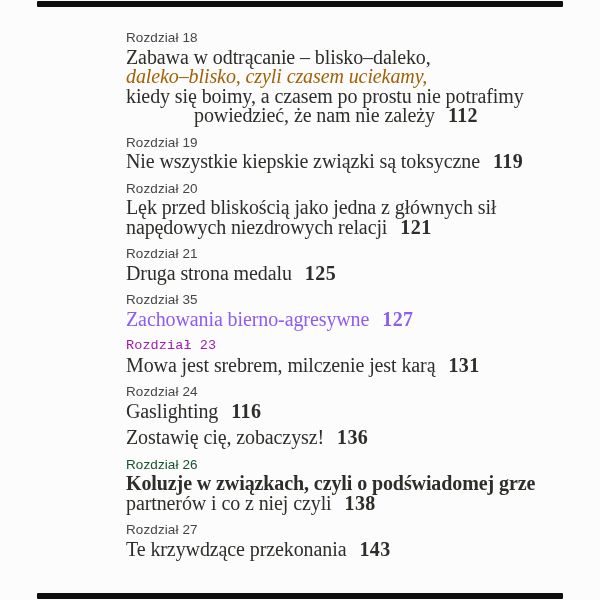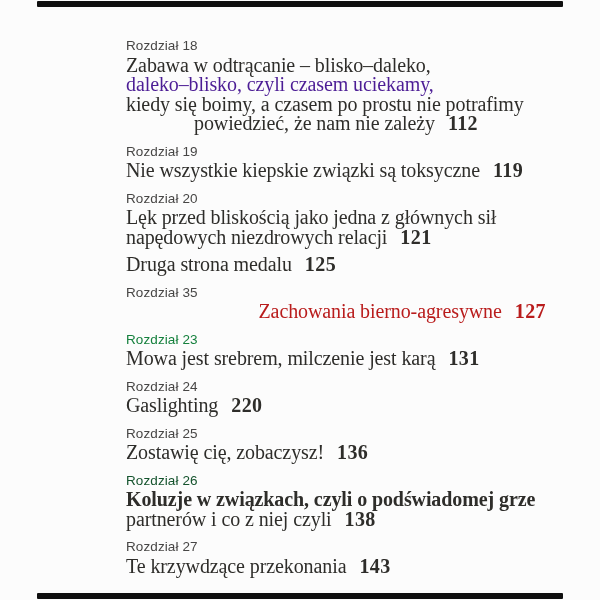--- a/index.html
+++ b/index.html
@@ -23,21 +23,21 @@
   }
   .edge-bar.top { top: 1px; }
   .edge-bar.bottom { bottom: 1px; }
   .toc {
     position: absolute;
     left: 126px;
     top: 28px;
     width: 420px;
   }
   .chapter {
-    margin: 8px 0 7px 0;
+    margin: 0 0 7px 0;
   }
   .chapter-heading {
     font-family: "Liberation Sans", sans-serif;
     font-size: 13.5px;
     line-height: 19.5px;
     letter-spacing: 0.1px;
   }
   .title-line {
     font-size: 20px;
     line-height: 19.5px;
@@ -54,21 +54,21 @@
 <body style="background: rgb(252, 252, 252);">
 
 <div class="page-root">
   <div class="edge-bar top" style="background: rgb(15, 15, 15);"></div>
 
   <main class="toc" id="toc">
     <section class="chapter">
       <div class="chapter-heading" style="color: rgb(71, 70, 69);">Rozdział 18</div>
       <div class="chapter-title">
           <div class="title-line" style="color: rgb(46, 45, 42);"><span>Zabawa w odtrącanie – blisko–daleko,</span></div>
-          <div class="title-line" style="color: #4c1d95;"><span>daleko–blisko, czyli czasem uciekamy,</span></div>
+          <div class="title-line" style="color: #a16207; font-style: italic;"><span>daleko–blisko, czyli czasem uciekamy,</span></div>
           <div class="title-line" style="color: rgb(46, 45, 42);"><span>kiedy się boimy, a czasem po prostu nie potrafimy</span></div>
           <div class="title-line" style="color: rgb(46, 45, 42); text-align: center;"><span>powiedzieć, że nam nie zależy</span><span class="page-num">112</span></div>
         </div>
     </section>
 
     <section class="chapter">
       <div class="chapter-heading" style="color: rgb(71, 70, 69);">Rozdział 19</div>
       <div class="chapter-title">
           <div class="title-line" style="color: rgb(46, 45, 42);"><span>Nie wszystkie kiepskie związki są toksyczne</span><span class="page-num">119</span></div>
         </div>
@@ -76,48 +76,48 @@
 
     <section class="chapter">
       <div class="chapter-heading" style="color: rgb(71, 70, 69);">Rozdział 20</div>
       <div class="chapter-title">
           <div class="title-line" style="color: rgb(46, 45, 42);"><span>Lęk przed bliskością jako jedna z głównych sił</span></div>
           <div class="title-line" style="color: rgb(46, 45, 42);"><span>napędowych niezdrowych relacji</span><span class="page-num">121</span></div>
         </div>
     </section>
 
     <section class="chapter">
+      <div class="chapter-heading" style="color: rgb(71, 70, 69);">Rozdział 21</div>
       <div class="chapter-title">
           <div class="title-line" style="color: rgb(46, 45, 42);"><span>Druga strona medalu</span><span class="page-num">125</span></div>
         </div>
     </section>
 
     <section class="chapter">
       <div class="chapter-heading" style="color: rgb(71, 70, 69);">Rozdział 35</div>
       <div class="chapter-title">
-          <div class="title-line" style="color: #b91c1c; text-align: right;"><span>Zachowania bierno-agresywne</span><span class="page-num">127</span></div>
+          <div class="title-line" style="color: #8b5cf6;"><span>Zachowania bierno-agresywne</span><span class="page-num">127</span></div>
         </div>
     </section>
 
     <section class="chapter">
-      <div class="chapter-heading" style="color: #15803d;">Rozdział 23</div>
+      <div class="chapter-heading" style="color: #a21caf; font-family: Liberation Mono, monospace;">Rozdział 23</div>
       <div class="chapter-title">
           <div class="title-line" style="color: rgb(46, 45, 42);"><span>Mowa jest srebrem, milczenie jest karą</span><span class="page-num">131</span></div>
         </div>
     </section>
 
     <section class="chapter">
       <div class="chapter-heading" style="color: rgb(71, 70, 69);">Rozdział 24</div>
       <div class="chapter-title">
-          <div class="title-line" style="color: rgb(46, 45, 42);"><span>Gaslighting</span><span class="page-num">220</span></div>
+          <div class="title-line" style="color: rgb(46, 45, 42);"><span>Gaslighting</span><span class="page-num">116</span></div>
         </div>
     </section>
 
     <section class="chapter">
-      <div class="chapter-heading" style="color: rgb(71, 70, 69);">Rozdział 25</div>
       <div class="chapter-title">
           <div class="title-line" style="color: rgb(46, 45, 42);"><span>Zostawię cię, zobaczysz!</span><span class="page-num">136</span></div>
         </div>
     </section>
 
     <section class="chapter">
       <div class="chapter-heading" style="color: #14532d;">Rozdział 26</div>
       <div class="chapter-title">
           <div class="title-line" style="color: rgb(46, 45, 42); font-weight: bold;"><span>Koluzje w związkach, czyli o podświadomej grze</span></div>
           <div class="title-line" style="color: rgb(46, 45, 42);"><span>partnerów i co z niej czyli</span><span class="page-num">138</span></div>

